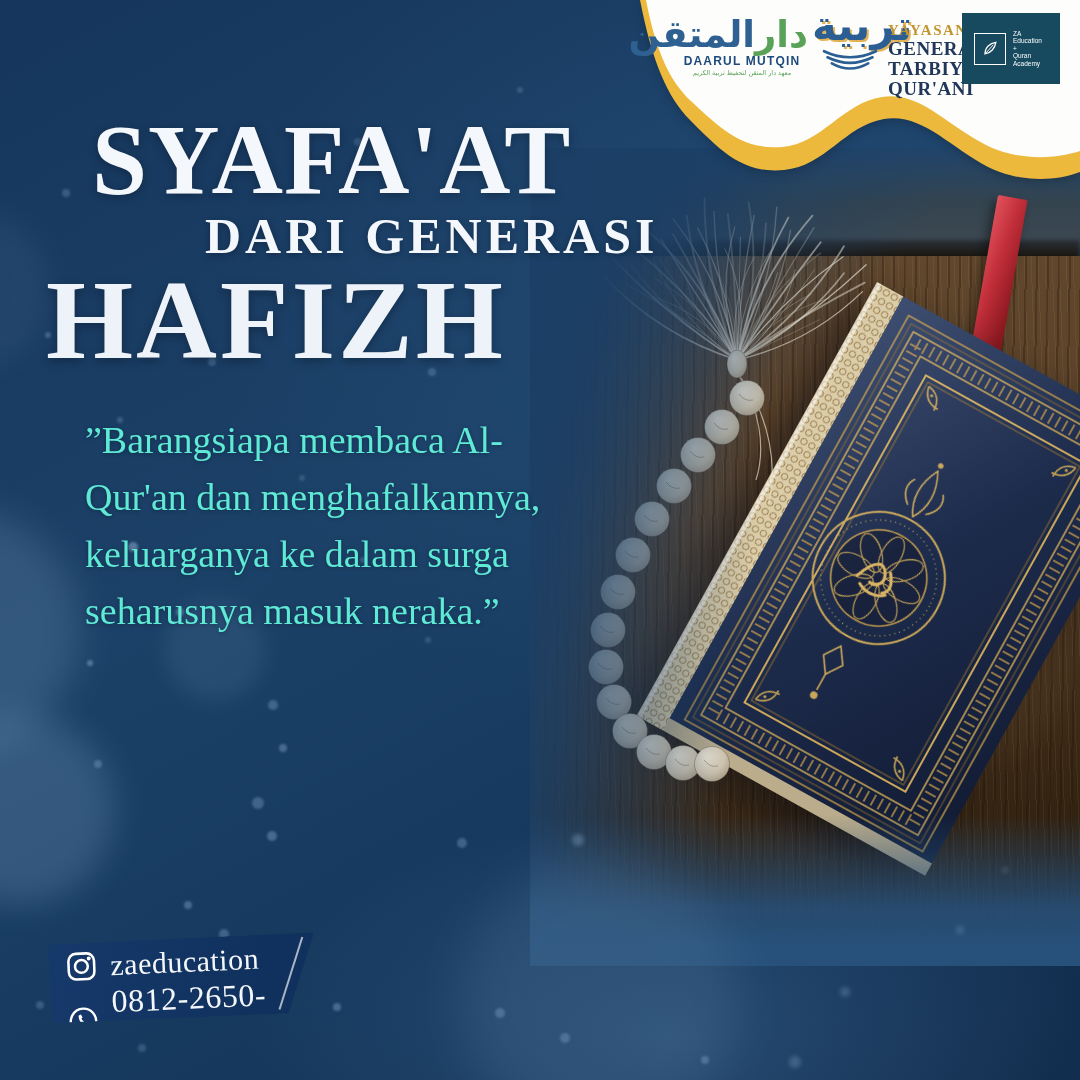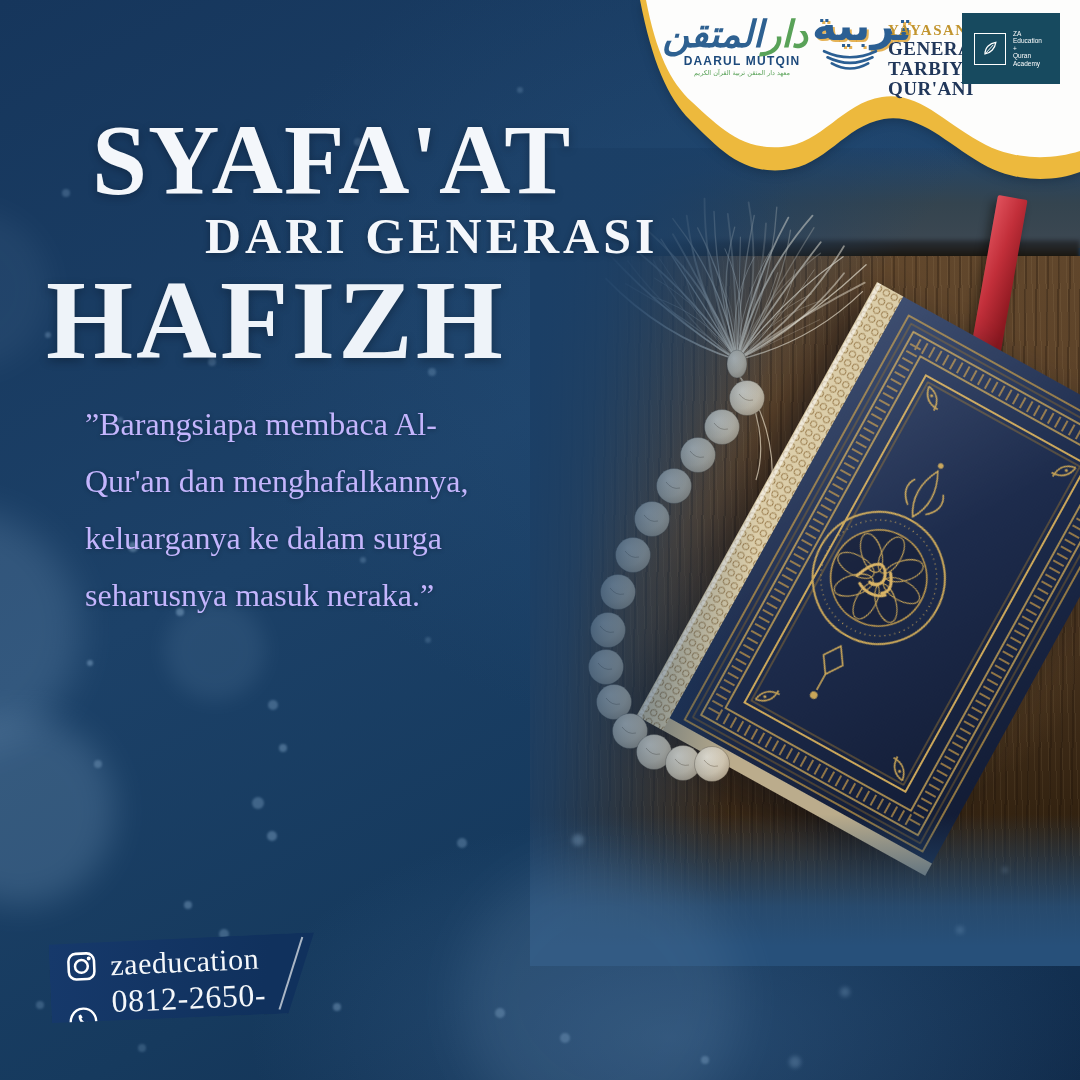--- a/index.html
+++ b/index.html
@@ -40,21 +40,21 @@
   .fade-topleft{position:absolute;inset:0;
       background:linear-gradient(128deg,rgba(27,63,102,.97) 9%,rgba(27,63,102,0) 38%);}
   .fade-bottom{position:absolute;left:0;right:0;bottom:0;height:330px;
       background:linear-gradient(0deg,#27507a 6%,rgba(39,80,122,.88) 18%,rgba(39,80,122,0) 46%);}
   
   .banner{position:absolute;right:0;top:0;width:440px;height:185px;z-index:5;}
   .banner svg.wave{position:absolute;inset:0;filter:drop-shadow(0 3px 5px rgba(8,22,40,.30));}
   .logo{position:absolute;}
   .arabic{font-family:"DejaVu Sans",sans-serif;font-weight:bold;}
   .logo-daarul{left:36px;top:16px;width:132px;text-align:center;}
-  .daarul-arab{font-size:37px;line-height:1.0;font-style:italic;}
+  .daarul-arab{font-size:37px;line-height:1.0;}
   .daarul-arab .g{color:#59a258;}
   .daarul-arab .b{color:#2e6191;}
   .daarul-latin{font-family:"Liberation Sans",sans-serif;font-weight:700;font-size:12px;
       letter-spacing:1.2px;color:#1d4a7c;margin-top:1px;}
   .daarul-sub{font-family:"DejaVu Sans",sans-serif;font-size:6.5px;color:#59a258;margin-top:1px;}
   .logo-tarbiyah{left:172px;top:4px;width:76px;text-align:center;}
   .tarb-arab{font-size:42px;line-height:1.05;color:#2b5f93;
       text-shadow:2px 2px 0 rgba(224,166,58,.85);}
   .tarb-waves{margin-top:-2px;}
   .logo-yayasan{left:248px;top:22px;}
@@ -67,22 +67,22 @@
   .za-text div{font-family:"Liberation Sans",sans-serif;font-size:6.5px;line-height:7.5px;color:#fff;}
   
   .title{position:absolute;left:72px;top:110px;width:620px;z-index:4;color:#f4f7fb;}
   .t1{font-size:99px;font-weight:700;letter-spacing:1px;line-height:1.02;margin-left:20px;
       text-shadow:0 2px 8px rgba(4,12,24,.35);}
   .t2{font-size:50px;font-weight:700;letter-spacing:4px;line-height:1;margin:0 0 0 133px;
       text-shadow:0 2px 6px rgba(4,12,24,.35);}
   .t3{font-size:112px;font-weight:700;letter-spacing:3px;line-height:1.02;margin:2px 0 0 -26px;
       color:#eef3f9;text-shadow:0 3px 9px rgba(4,12,24,.38);}
   
-  .quote{position:absolute;left:85px;top:396px;width:575px;z-index:4;
-      font-size:32px;line-height:57px;color:#c4b5fd;text-shadow:0 1px 4px rgba(5,14,28,.35);}
+  .quote{position:absolute;left:85px;top:412px;width:575px;z-index:4;
+      font-size:38px;line-height:57px;color:#5eead4;text-shadow:0 1px 4px rgba(5,14,28,.35);}
   
   .contact{position:absolute;left:50px;top:938px;width:266px;height:80px;z-index:4;
       transform:rotate(-2.5deg);
       background:linear-gradient(100deg,#16396b 0%,#10315d 80%);
       clip-path:polygon(0 1%,100% 0,89% 100%,0 99%);
       box-shadow:0 8px 18px rgba(4,12,26,.35);}
   .contact .rows{padding:7px 0 0 16px;display:flex;flex-direction:column;gap:1px;}
   .crow{display:flex;align-items:center;gap:13px;}
   .crow .txt{font-size:30px;color:#f4f7fa;letter-spacing:.5px;}
   .crow.phone .txt{font-size:32px;}
@@ -328,21 +328,21 @@
     <svg class="wave" viewBox="0 0 440 185" xmlns="http://www.w3.org/2000/svg">
       <path d="M0,0 C12,62 28,98 50,120 C80,150 102,174 144,170 C186,166 204,126 244,119
                C282,113 308,146 348,167 C378,182 414,182 440,172 L440,0 Z" fill="#edb93d"></path>
       <path d="M6,0 C16,52 30,82 52,102 C80,128 102,150 142,147 C182,144 202,103 242,97
                C280,91 306,125 346,145 C376,160 412,160 440,151 L440,0 Z" fill="#fdfdfc"></path>
     </svg>
 
     <div class="logo logo-daarul">
       <div class="arabic daarul-arab" dir="rtl"><span class="g">دار</span><span class="b">المتقن</span></div>
       <div class="daarul-latin">DAARUL MUTQIN</div>
-      <div class="daarul-sub">معهد دار المتقن تربية القرآن الكريم</div>
+      <div class="daarul-sub">معهد دار المتقن لتحفيظ تربية الكريم</div>
     </div>
 
     <div class="logo logo-tarbiyah">
       <div class="arabic tarb-arab">تربية</div>
       <svg class="tarb-waves" width="64" height="26" viewBox="0 0 70 30">
         <g stroke="#2b5f93" stroke-width="3" fill="none" stroke-linecap="round">
           <path d="M5,6 Q35,20 65,6"></path>
             <path d="M9,13 Q35,26 61,13"></path>
             <path d="M14,20 Q35,32 56,20"></path>
         </g>

